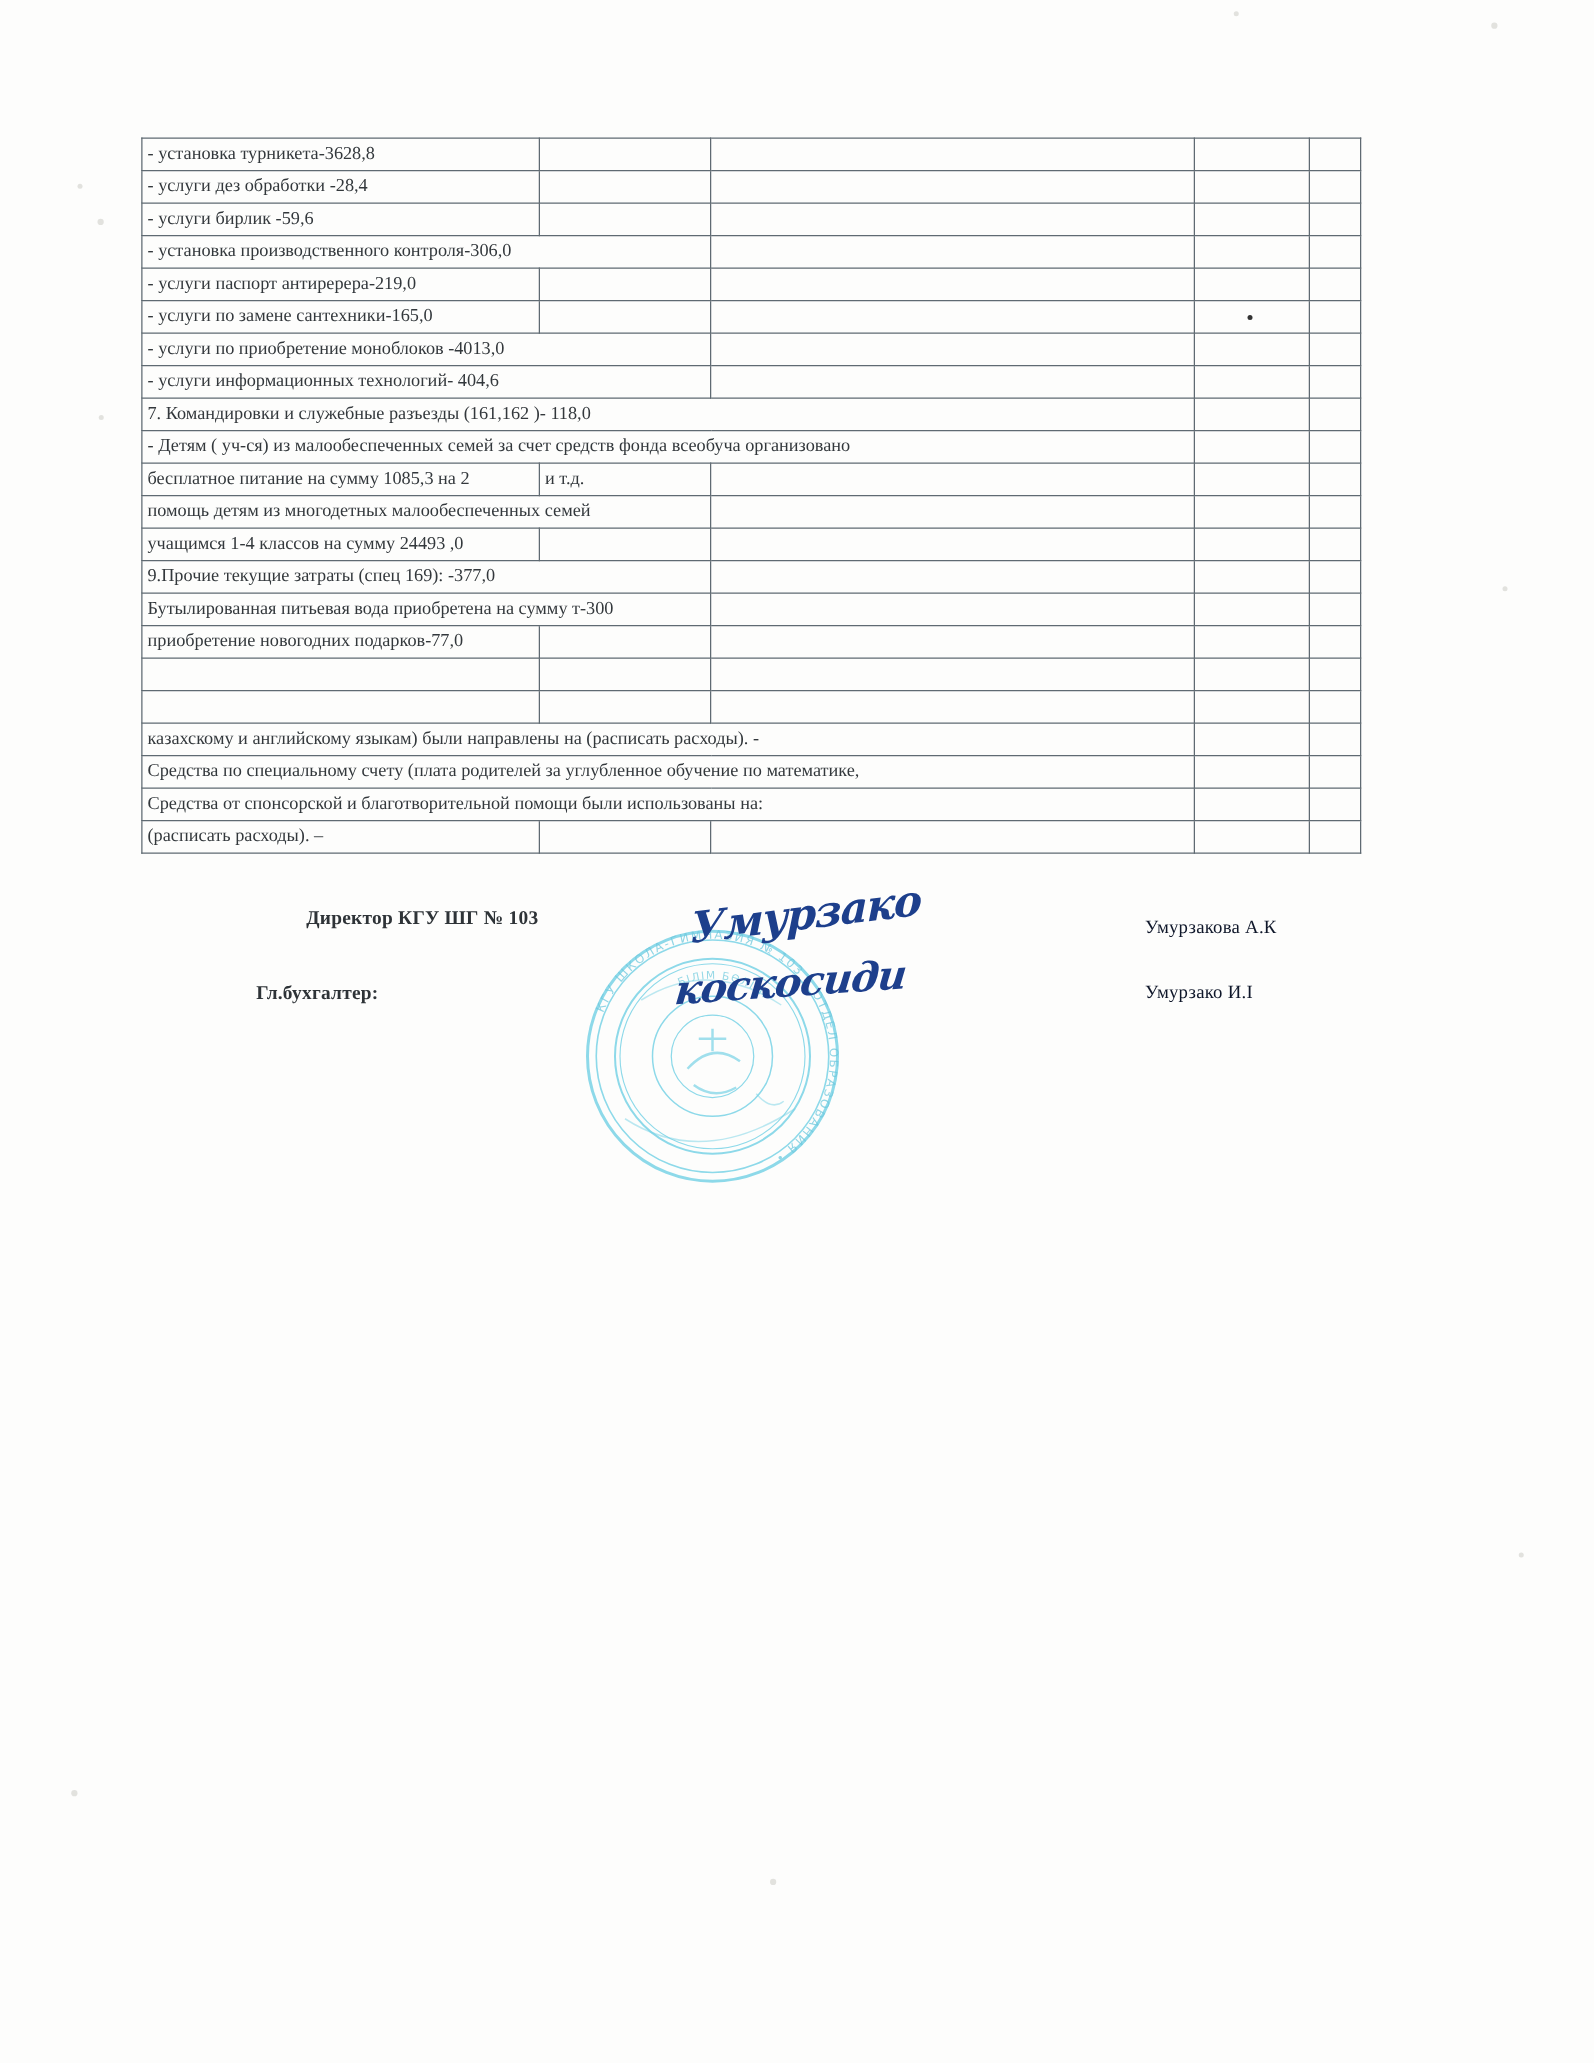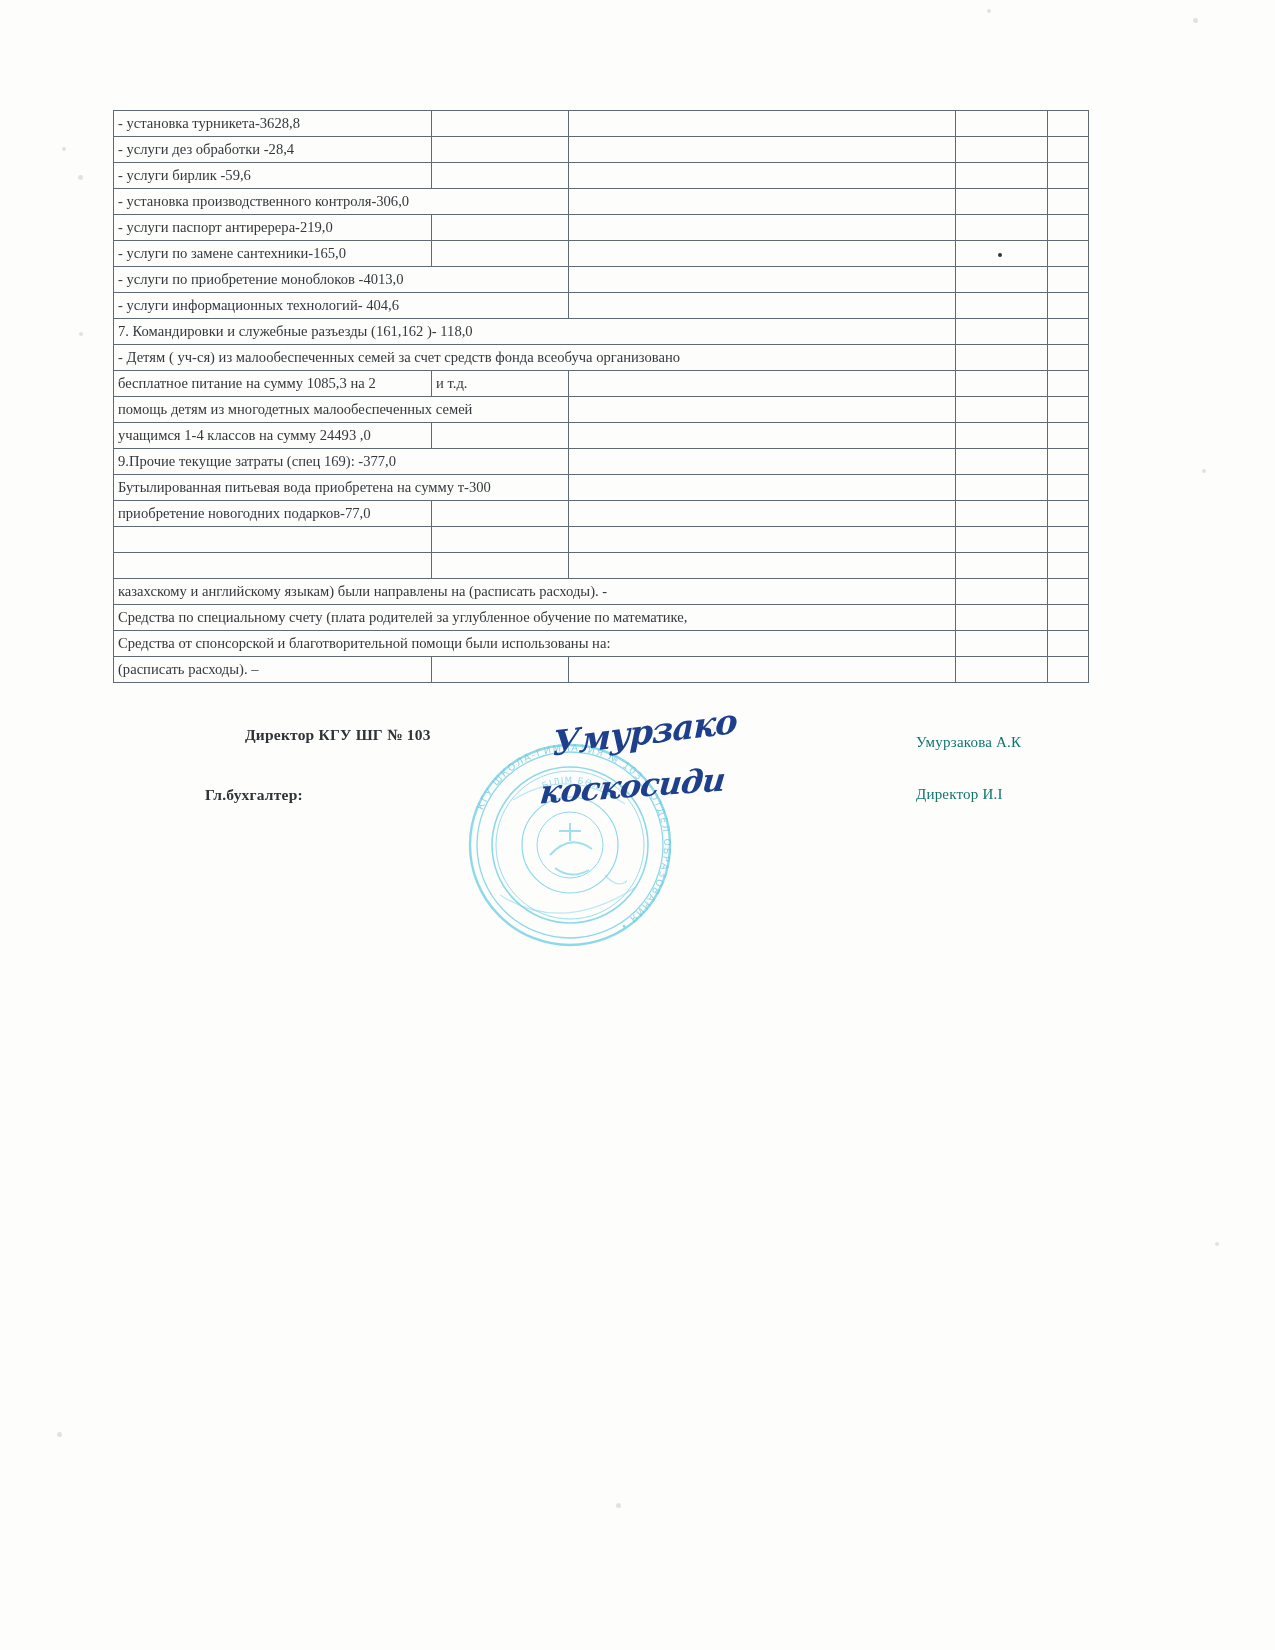--- a/index.html
+++ b/index.html
@@ -88,21 +88,21 @@
   .sig-label {
     position: absolute;
     font-weight: bold;
     font-size: 15.5px;
     color: #2e3337;
     letter-spacing: .2px;
   }
   .sig-name {
     position: absolute;
     font-size: 15px;
-    color: #0f766e;
+    color: #0f172a;
     letter-spacing: .2px;
   }
   #lbl-director { left: 205px; top: 0; margin-left: 40px; }
   #lbl-accountant { left: 205px; top: 60px; }
   #name-director { left: 916px; top: 8px; }
   #name-accountant { left: 916px; top: 60px; }
 
   
   .stamp {
     position: absolute;
@@ -340,19 +340,19 @@
         <path d="M 45,190 q 62,40 136,-8"></path>
         <path d="M 150,170 q 12,14 22,6"></path>
       </g>
     </svg>
   </div>
 
   <div class="sign-area">
     <div class="sig-label" id="lbl-director">Директор КГУ ШГ № 103</div>
     <div class="sig-label" id="lbl-accountant">Гл.бухгалтер:</div>
     <div class="sig-name" id="name-director">Умурзакова А.К</div>
-    <div class="sig-name" id="name-accountant">Директор И.І</div>
+    <div class="sig-name" id="name-accountant">Умурзако И.І</div>
   </div>
 
   <div class="handsig" id="sig-director">Умурзако</div>
   <div class="handsig" id="sig-accountant">коскосиди</div>
 
 </div>
 
 </body></html>

